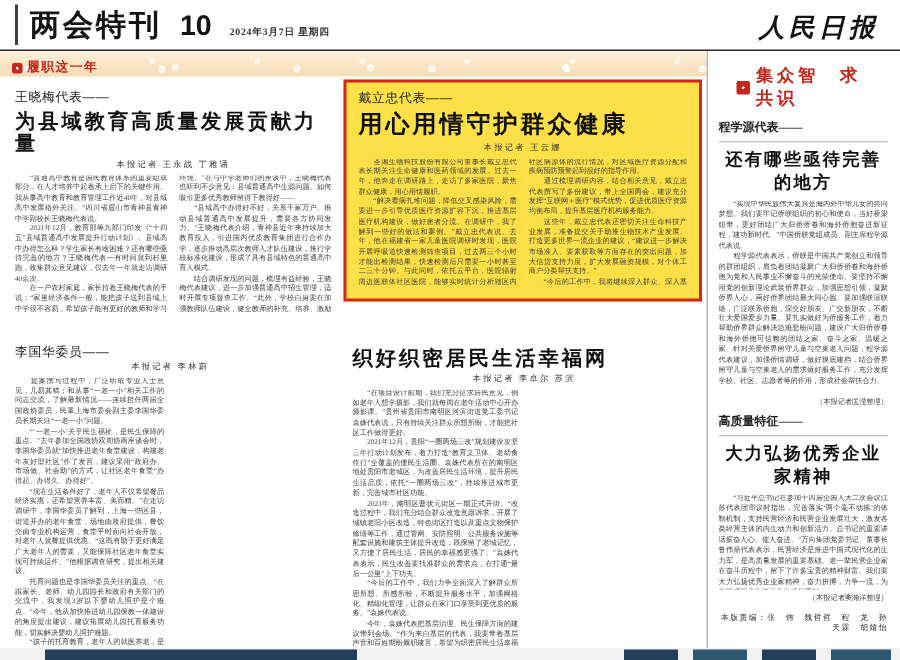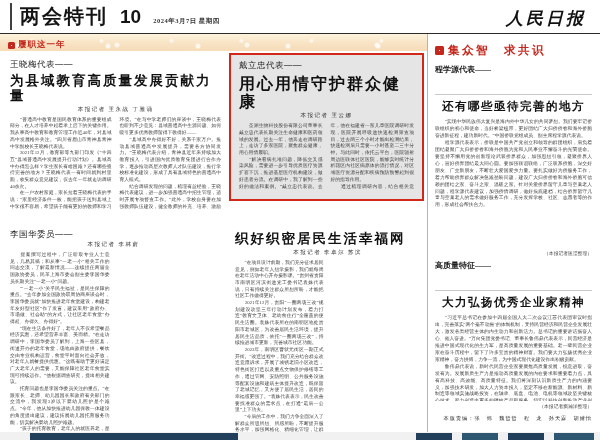--- a/index.html
+++ b/index.html
@@ -12,21 +12,21 @@
   .mh-left{display:flex;align-items:baseline;border-left:2px solid #404040;padding-left:8px;}
   .mh-section{font-family:"Liberation Sans","DejaVu Sans",sans-serif;font-weight:bold;
               font-size:20px;letter-spacing:2px;color:#141414;}
   .mh-page{font-family:"Liberation Sans","DejaVu Sans",sans-serif;font-weight:bold;
            font-size:19px;margin-left:12px;color:#141414;}
   .mh-date{font-size:6.5px;font-weight:bold;margin-left:12px;color:#333;letter-spacing:.5px;}
   .mh-logo{font-size:17px;font-weight:bold;font-style:italic;letter-spacing:3px;color:#121212;}
 
   
   .content{display:flex;height:398px;}
-  .left-zone{width:428px;box-sizing:border-box;border-right:1px solid #b5b5b5;
+  .left-zone{width:472px;box-sizing:border-box;border-right:1px solid #b5b5b5;
              display:flex;flex-direction:column;}
   .right-zone{flex:1;box-sizing:border-box;padding:5px 8px 10px 7px;
               display:flex;flex-direction:column;overflow:hidden;}
 
   
   .banner{height:56px;box-sizing:border-box;padding:5px 8px 0;
     background:
       radial-gradient(circle at 20% 30%, rgba(255,255,255,.75) 2px, transparent 3px),
       radial-gradient(circle at 70% 65%, rgba(255,255,255,.7) 2px, transparent 3px),
       radial-gradient(circle at 45% 20%, rgba(255,255,255,.6) 1.5px, transparent 2.5px),
@@ -41,41 +41,41 @@
   .headline{margin:5px 0 0;text-align:center;font-family:"Liberation Sans","DejaVu Sans",sans-serif;
             font-weight:900;font-size:25px;letter-spacing:1.5px;color:#141414;line-height:1.1;}
 
   
   .row{display:flex;}
   .row1{height:170px;}
   .row2{flex:1;}
   .art{box-sizing:border-box;display:flex;flex-direction:column;overflow:hidden;
        padding:8px 8px 4px 10px;}
   .art-a{width:229px;}
-  .art-b{flex:1;border:2px solid #d2281a;margin:2px 3px 20px 0;padding:5px 8px 4px;background:#e5e5e5;}
+  .art-b{flex:1;border:2px solid #d2281a;margin:2px 3px 20px 0;padding:5px 8px 4px;background:#fde047;}
   .art-c{width:225px;}
   .art-d{flex:1;padding-right:7px;}
   .kicker{font-family:"Liberation Sans","DejaVu Sans",sans-serif;font-weight:normal;
           font-size:8.5px;color:#1c1c1c;letter-spacing:.5px;}
   .title{margin:3px 0 2px;text-align:left;font-weight:bold;color:#111;
          letter-spacing:2px;line-height:1.1;}
   .t-a{font-size:13.5px;} .t-b{font-size:16px;} .t-c{font-size:14.5px;} .t-d{font-size:13.5px;}
   .byline{text-align:center;font-size:5.5px;letter-spacing:1.5px;color:#333;margin-bottom:4px;}
   .body{flex:1;font-size:4.8px;line-height:1.4;text-align:justify;color:#3c3c3c;
         column-count:2;column-gap:8px;column-fill:auto;white-space:pre-line;overflow:hidden;}
 
   
-  .red-head{display:flex;align-items:center;gap:4px;margin:4px 0 6px;}
+  .red-head{display:flex;align-items:center;gap:4px;margin:4px 12px 6px;}
   .red-head .tag-icon{width:9px;height:9px;}
   .red-head-label{font-family:"Liberation Sans","DejaVu Sans",sans-serif;font-weight:bold;
                   font-size:11.5px;color:#c4271c;letter-spacing:2.5px;}
   .r-art{display:flex;flex-direction:column;overflow:hidden;}
   .r-art1{height:196px;} .r-art2{flex:1;}
   .r-kicker{font-weight:bold;font-size:8px;color:#1c1c1c;border-bottom:.5px solid #c9c9c9;
-            padding-bottom:19px;}
+            padding-bottom:4px;}
   .r-title{margin:4px 0 5px;text-align:center;font-weight:bold;font-size:11.5px;
            letter-spacing:1.5px;color:#111;}
   .r-body{flex:1;font-size:4.8px;line-height:1.45;text-align:justify;color:#3c3c3c;
           white-space:pre-line;overflow:hidden;}
   .credit{text-align:right;font-size:4.8px;color:#3c3c3c;margin:2px 0 4px;}
   .editors{text-align:right;font-size:5.2px;color:#2e2e2e;letter-spacing:1px;margin-top:2px;}
 
   
   .photo-strip{position:absolute;left:0;right:0;bottom:0;height:8px;background:#f1f1f1;}
   .photo-strip i{position:absolute;top:1px;bottom:0;display:block;}

